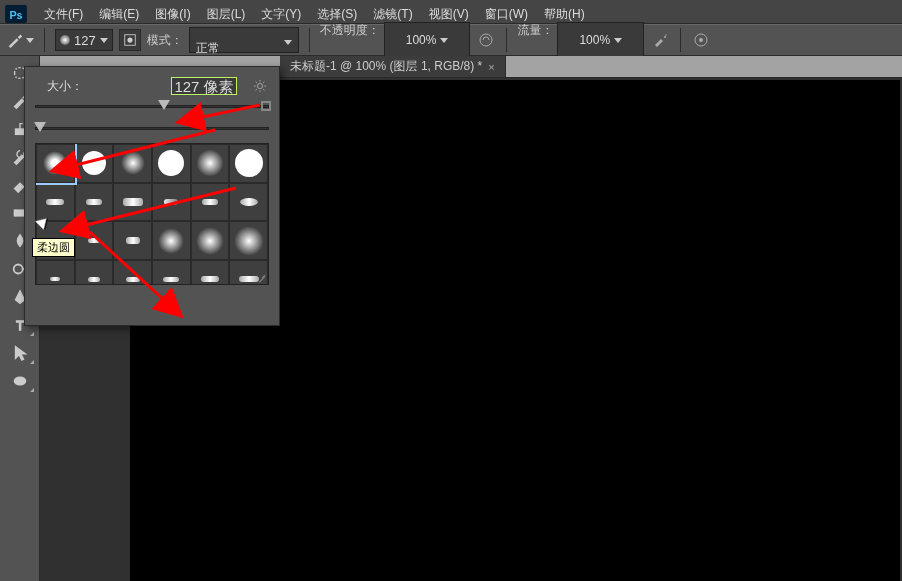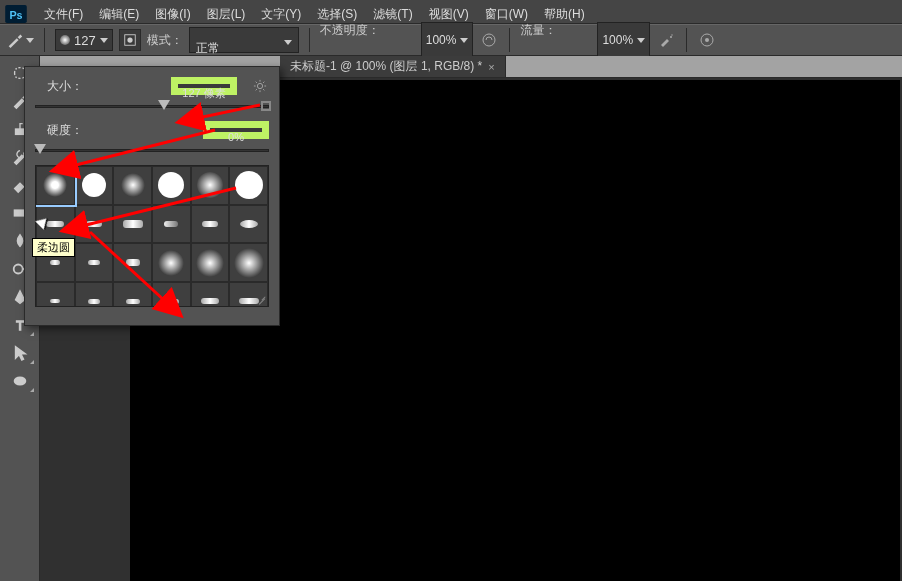--- a/index.html
+++ b/index.html
@@ -15,21 +15,21 @@
   .optbar { background: #535353; height: 32px; border-top: 1px solid #666; border-bottom: 1px solid #2a2a2a; display: flex; align-items: center; padding: 0 6px; gap: 6px; }
   .tool-preview { width: 28px; height: 22px; display:flex; align-items:center; justify-content:center; }
   .brush-drop { display:flex; align-items:center; background:#3a3a3a; border:1px solid #222; height:22px; padding:0 4px; gap:4px; }
   .brush-dot { width:10px; height:10px; background: radial-gradient(circle,#fff,#333); border-radius:50%; }
   .brush-size-num { font-size:13px; }
   .tri-down { width:0; height:0; border-left:4px solid transparent; border-right:4px solid transparent; border-top:5px solid #ccc; }
   .opt-btn { width:22px; height:22px; border:1px solid #2a2a2a; background:#3a3a3a; display:flex; align-items:center; justify-content:center; }
   .opt-label { color:#ccc; }
   .select-box { display:flex; background:#3a3a3a; border:1px solid #222; height:20px; padding:12px 6px; gap:4px; min-width:110px; justify-content:space-between; }
   .pct-group { display:flex; gap:4px; }
-  .pct-box { display:flex; align-items:center; background:#3a3a3a; border:1px solid #222; height:37px; padding:0 4px; gap:4px;margin-left:37px; }
+  .pct-box { display:flex; align-items:center; background:#3a3a3a; border:1px solid #222; height:37px; padding:0 21px; gap:4px; }
   .sep { width:1px; height:24px; background:#2a2a2a; margin:0 4px; }
   .icon-btn { width:20px; height:20px; display:flex; align-items:center; justify-content:center; color:#aaa; }
 
   
   .main { display:flex; height: calc(581px - 24px - 32px); }
   
   .toolstrip { width: 40px; background:#535353; border-right:1px solid #2a2a2a; display:flex; flex-direction:column; align-items:center; padding-top:4px; gap:2px; position:relative; }
   .tool { width:32px; height:26px; display:flex; align-items:center; justify-content:center; color:#ccc; position:relative; }
   .tool .corner { position:absolute; right:2px; bottom:2px; width:0;height:0;border-left:4px solid transparent;border-bottom:4px solid #aaa; }
   .tool svg { width:18px; height:18px; stroke:#ccc; fill:none; stroke-width:1.5; }
@@ -43,21 +43,21 @@
   .canvas-wrap { flex:1; background:#303030; display:flex; justify-content:flex-end; padding: 2px 2px 0 2px; position:relative; }
   .canvas-black { width: 770px; height: 100%; background:#000; }
 
   
   .brush-panel {
     position: absolute; left: 24px; top: 66px; width: 256px; height: 260px;
     background:#535353; border:1px solid #2a2a2a; z-index: 20; padding:10px; box-shadow: 3px 3px 8px rgba(0,0,0,0.5);
   }
   .bp-row { display:flex; align-items:center; gap:8px; margin-bottom:4px; }
   .bp-label { flex:0 0 60px; color:#ddd; font-size:12px;text-align:center; }
-  .bp-value { width:66px; height:18px; background:#3a3a3a; border:7px solid #bef264; text-align:center; line-height:18px; font-size:11px; color:#ddd; margin-left:auto; }
+  .bp-value { width:66px; height:18px; background:#3a3a3a; border:1px solid #bef264; text-align:center; line-height:18px; font-size:15px; color:#ddd; margin-left:auto; }
   .bp-gear { width:18px; height:18px; display:flex; align-items:center; justify-content:center; color:#aaa; margin-left:6px; }
   .slider { position:relative; height:14px; margin:2px 0 8px 0; }
   .slider .track { position:absolute; left:0; right:0; top:6px; height:3px; background:#333; border:1px solid #222; }
   .slider .thumb { position:absolute; top:1px; width:12px; height:12px; transform:translateX(-6px); }
   .slider .thumb::before { content:""; display:block; width:0;height:0; border-left:6px solid transparent; border-right:6px solid transparent; border-top:10px solid #bbb; }
   .slider .end-mark { position:absolute; right:-2px; top:2px; width:10px; height:10px; border:2px solid #888; }
   .swatch-grid { background:#3f3f3f; border:1px solid #222; height:142px; overflow:hidden; position:relative; }
   .sg-inner { display:grid; grid-template-columns: repeat(6, 1fr); }
   .sw { aspect-ratio:1/1; display:flex; align-items:center; justify-content:center; border:1px solid #2a2a2a; background:#3f3f3f; position:relative; }
   .sw.sel { outline:2px solid #9cf; z-index:2; }
@@ -273,24 +273,20 @@
             <line x1="11.5" y1="4.5" x2="13" y2="3"></line>
           </g>
         </svg>
     </span>
   </div>
   <div class="slider">
     <div class="track"></div>
     <div class="thumb" style="left:55%;"></div>
     <div class="end-mark"></div>
   </div>
-  <div class="bp-row">
-    <span class="bp-label">硬度：</span>
-    <span class="bp-value">0%</span>
-  </div>
   <div class="slider">
     <div class="track"></div>
     <div class="thumb" style="left:2%;"></div>
   </div>
 
   <div class="swatch-grid">
     <div class="sg-inner">
 
       <div class="sw sel">
           <div class="soft-dot" style="width:24px;height:24px;background:radial-gradient(circle,#fff 0%,#fff 20%,rgba(255,255,255,0) 70%)"></div>

